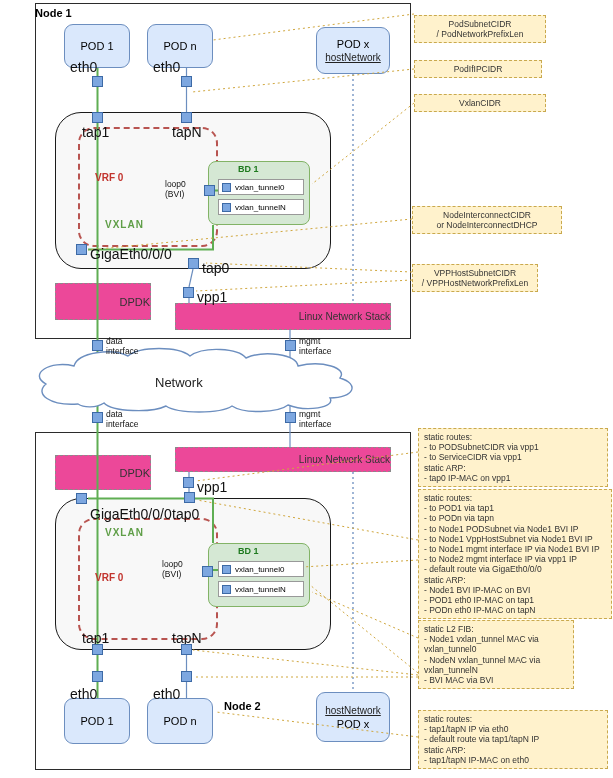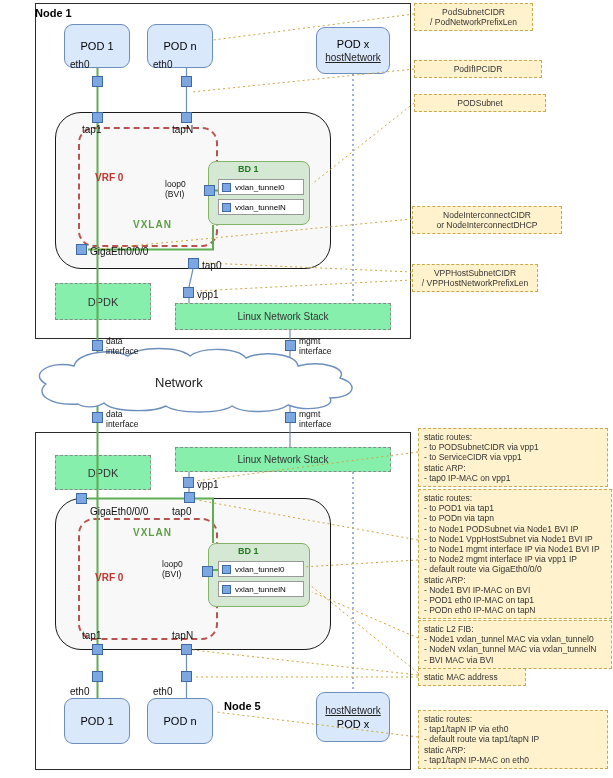--- a/index.html
+++ b/index.html
@@ -12,28 +12,28 @@
          border-radius:9px; display:flex; flex-direction:column; align-items:center; justify-content:center;
          font-size:11px; z-index:1; gap:2px; }
   .pod .sub { font-size:10px; color:#222;text-decoration:underline; }
   .container-rounded { background:#f8f8f8; border:1px solid #1a1a1a; border-radius:26px; z-index:1; }
   .vrf { border:2px dashed #b85450; border-radius:16px; z-index:1; }
   .bd { background:#d5e8d4; border:1px solid #82b366; border-radius:8px; z-index:1; }
   .bd-title { position:absolute; font-weight:bold; color:#1f7a1f; font-size:9px; z-index:2; }
   .vx-row { position:absolute; display:flex; align-items:center; gap:4px; background:#fff; border:1px solid #999;
             height:16px; width:86px; padding-left:3px; box-sizing:border-box; font-size:8px; z-index:3; }
   .sq-sm { width:9px; height:9px; background:#7da7e0; border:1px solid #3d6aa6; box-sizing:border-box; flex:0 0 auto; }
-  .gray-box { position:absolute; box-sizing:border-box; background:#86efac; border:1px dashed #8a8a8a;
-              display:flex; align-items:center; justify-content:center; color:#333; z-index:1; }
+  .gray-box { position:absolute; box-sizing:border-box; background:#ec4899; border:1px dashed #8a8a8a;
+              display:flex; align-items:center; justify-content:flex-end; color:#333; z-index:1; }
   .sq { position:absolute; width:11px; height:11px; background:#7da7e0; border:1px solid #3d6aa6;
         box-sizing:border-box; z-index:3; }
-  .lbl { position:absolute; font-size:10px; color:#111; z-index:3; white-space:nowrap; }
+  .lbl { position:absolute; font-size:14px; color:#111; z-index:3; white-space:nowrap; }
   .lbl-pre { white-space:pre-line; line-height:1.12; font-size:8.5px; }
   .red-label { color:#c2342e; font-weight:bold; font-size:10px; }
-  .green-label { color:#5f9e47; font-weight:bold; font-size:10px; letter-spacing:1px;margin-left:28px; }
+  .green-label { color:#5f9e47; font-weight:bold; font-size:10px; letter-spacing:1px; }
   .note { position:absolute; background:#fff2cc; border:1px dashed #c9a94e; color:#333; font-size:8.5px;
           line-height:1.2; padding:3px 5px; white-space:pre-line; z-index:3; box-sizing:border-box; }
   .note.center { text-align:center; }
   svg.wires { position:absolute; left:0; top:0; z-index:2; pointer-events:none; }
   .net-label { position:absolute; font-size:13px; color:#222; z-index:3; }
 </style>
 </head>
 <body>
 
 <div class="canvas">
@@ -92,21 +92,21 @@
 interface</div>
   <div class="lbl lbl-pre" style="left:299px; top:337px;">mgmt
 interface</div>
   <div class="net-label" style="left:155px; top:375px;">Network</div>
   <div class="lbl lbl-pre" style="left:106px; top:410px;">data
 interface</div>
   <div class="lbl lbl-pre" style="left:299px; top:410px;">mgmt
 interface</div>
 
   <div class="box node-frame" style="left:35px; top:432px; width:376px; height:338px;"></div>
-  <div class="node-title" style="left:224px; top:700px;">Node 5</div>
+  <div class="node-title" style="left:224px; top:700px;">Node 2</div>
 
   <div class="gray-box" style="left:55px; top:455px; width:96px; height:35px; font-size:11px;">
     <span>DPDK</span>
   </div>
   <div class="gray-box" style="left:175px; top:447px; width:216px; height:25px; font-size:10px;">
     <span>Linux Network Stack</span>
   </div>
   <div class="lbl" style="left:197px; top:479px;">vpp1</div>
 
   <div class="box container-rounded" style="left:55px; top:498px; width:276px; height:152px;"></div>
@@ -140,24 +140,24 @@
     <span>POD 1</span>
   </div>
   <div class="pod" style="left:147px; top:698px; width:66px; height:46px;">
     <span>POD n</span>
   </div>
   <div class="pod" style="left:316px; top:692px; width:74px; height:50px;">
     <span class="sub">hostNetwork</span>
     <span>POD x</span>
   </div>
 
-  <div class="note center" style="left:414px; top:3px; width:119px;">PodSubnetCIDR
+  <div class="note center" style="left:414px; top:15px; width:132px;">PodSubnetCIDR
 / PodNetworkPrefixLen</div>
   <div class="note center" style="left:414px; top:60px; width:128px;">PodIfIPCIDR</div>
-  <div class="note center" style="left:414px; top:94px; width:132px;">PODSubnet</div>
+  <div class="note center" style="left:414px; top:94px; width:132px;">VxlanCIDR</div>
   <div class="note center" style="left:412px; top:206px; width:150px;">NodeInterconnectCIDR
 or NodeInterconnectDHCP</div>
   <div class="note center" style="left:412px; top:264px; width:126px;">VPPHostSubnetCIDR
 / VPPHostNetworkPrefixLen</div>
   <div class="note" style="left:418px; top:428px; width:190px;">static routes:
 - to PODSubnetCIDR via vpp1
 - to ServiceCIDR via vpp1
 static ARP:
 - tap0 IP-MAC on vpp1</div>
   <div class="note" style="left:418px; top:489px; width:194px;">static routes:
@@ -165,25 +165,24 @@
 - to PODn via tapn
 - to Node1 PODSubnet via Node1 BVI IP
 - to Node1 VppHostSubnet via Node1 BVI IP
 - to Node1 mgmt interface IP via Node1 BVI IP
 - to Node2 mgmt interface IP via vpp1 IP
 - default route via GigaEth0/0/0
 static ARP:
 - Node1 BVI IP-MAC on BVI
 - POD1 eth0 IP-MAC on tap1
 - PODn eth0 IP-MAC on tapN</div>
-  <div class="note" style="left:418px; top:620px; width:194px;">static L2 FIB:
+  <div class="note" style="left:418px; top:620px; width:156px;">static L2 FIB:
 - Node1 vxlan_tunnel MAC via vxlan_tunnel0
 - NodeN vxlan_tunnel MAC via vxlan_tunnelN
 - BVI MAC via BVI</div>
-  <div class="note" style="left:418px; top:668px; width:108px;">static MAC address</div>
   <div class="note" style="left:418px; top:710px; width:190px;">static routes:
 - tap1/tapN IP via eth0
 - default route via tap1/tapN IP
 static ARP:
 - tap1/tapN IP-MAC on eth0</div>
 
   <svg class="wires" width="613" height="778" viewBox="0 0 613 778">
     <g stroke="#6c8ebf" stroke-width="1.2" fill="none">
       <path d="M186.5 68 V112"></path>
       <path d="M193 269 L189 287"></path>

